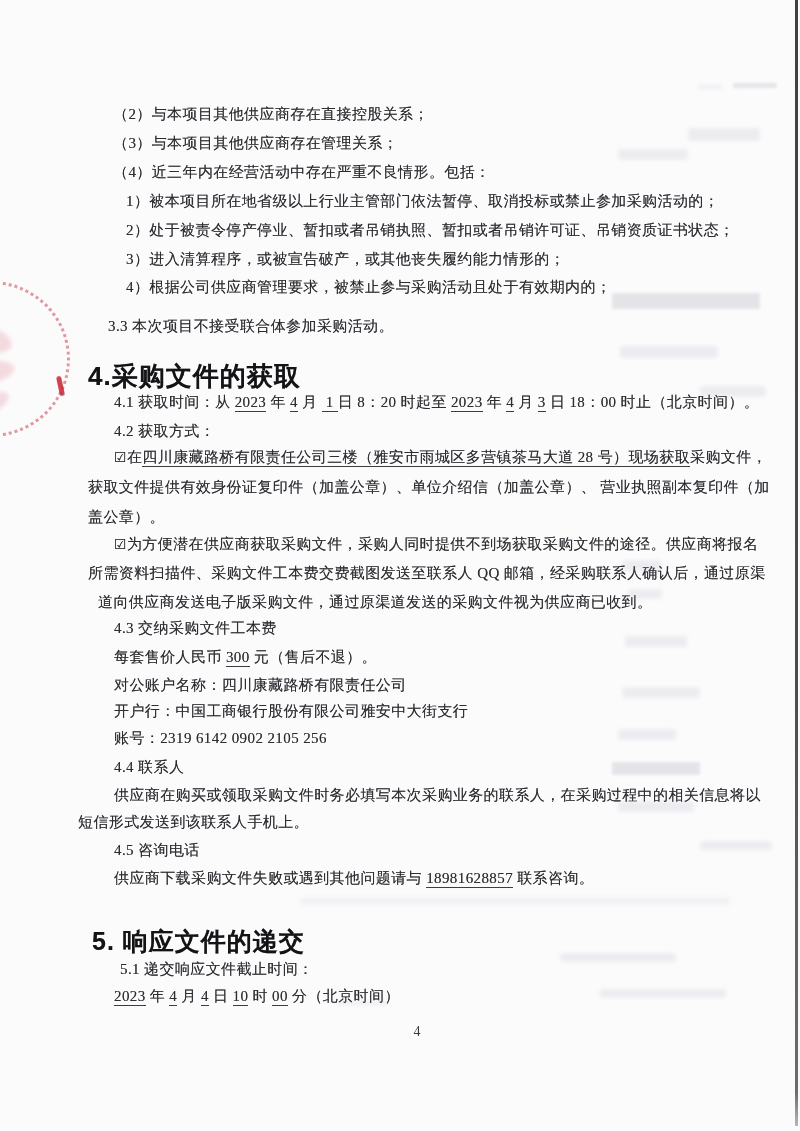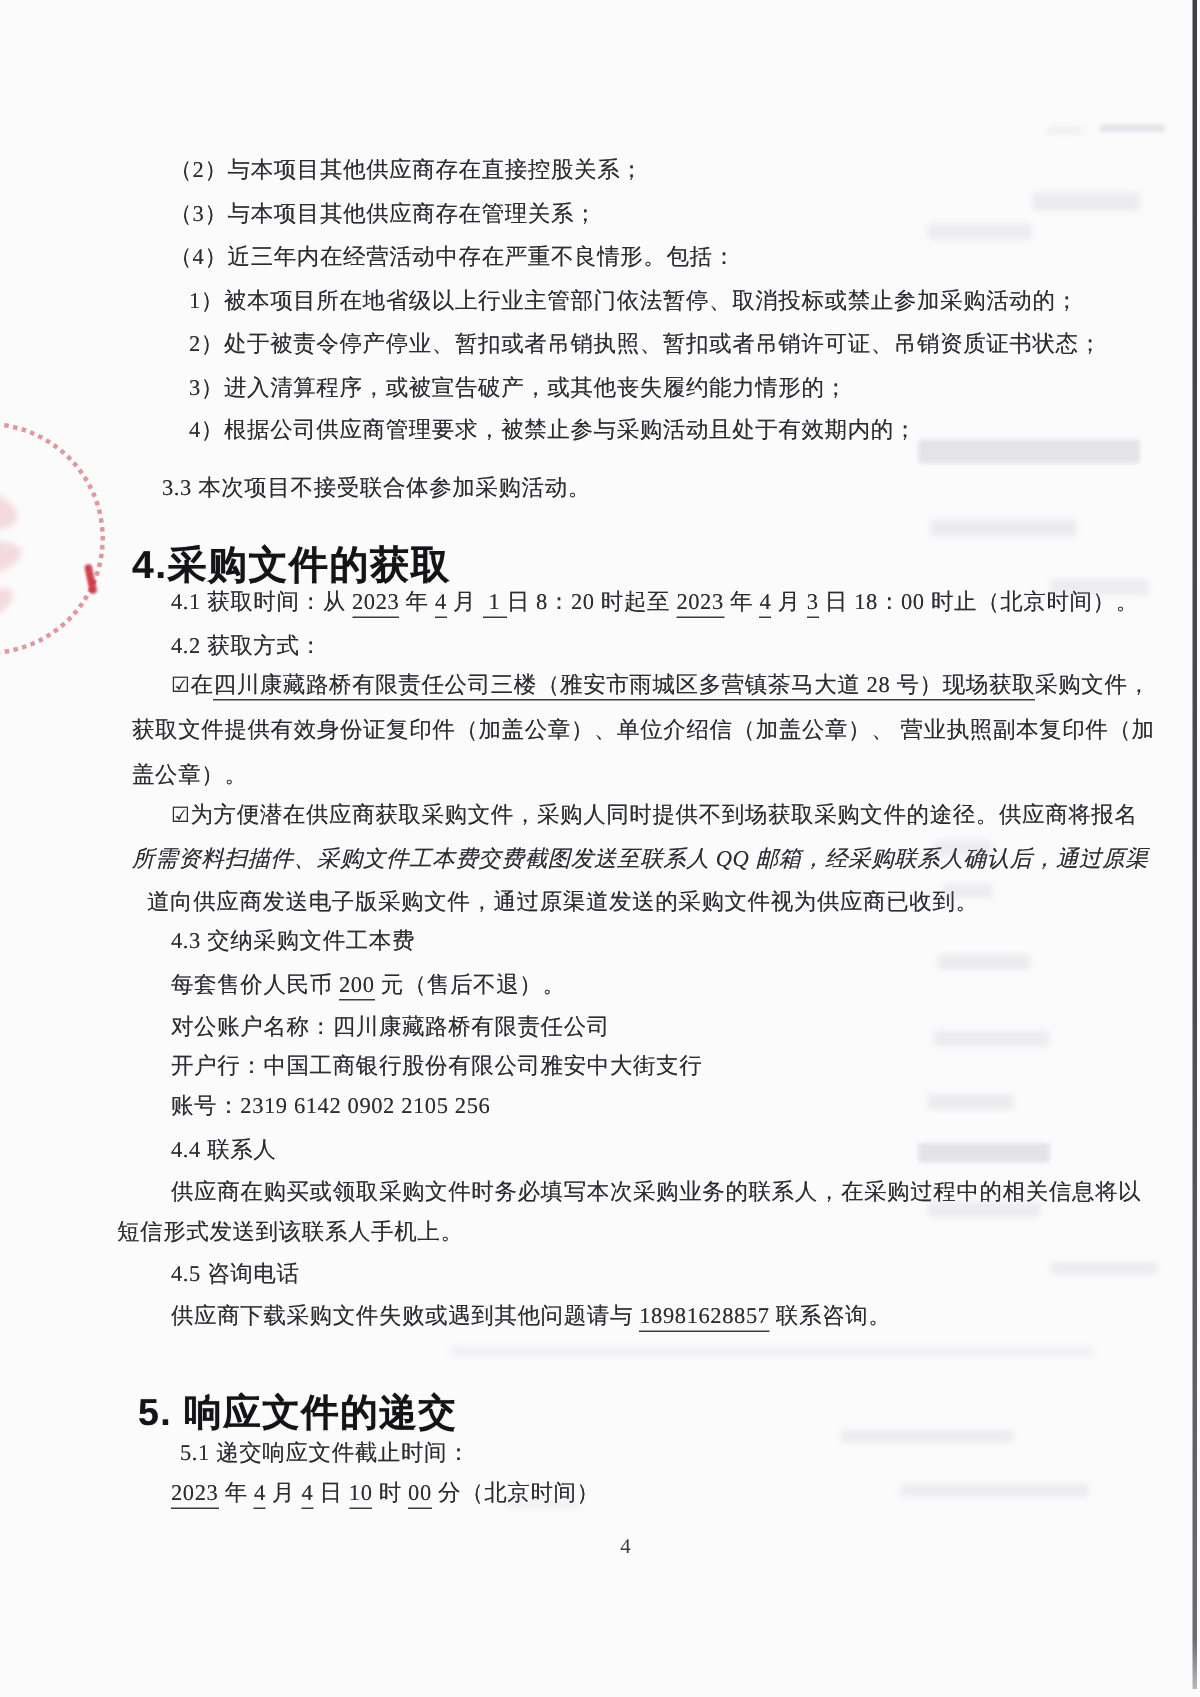--- a/index.html
+++ b/index.html
@@ -79,25 +79,25 @@
 
   <div class="line" style="left:114px;top:392px;"><span>4.1 获取时间：从 </span><span class="u">2023</span><span> 年 </span><span class="u">4</span><span> 月 </span><span class="u"> 1 </span><span>日 8：20 时起至 </span><span class="u">2023</span><span> 年 </span><span class="u">4</span><span> 月 </span><span class="u">3</span><span> 日 18：00 时止（北京时间）。</span></div>
 
   <div class="line" style="left:114px;top:421px;">4.2 获取方式：</div>
 
   <div class="line" style="left:114px;top:447px;"><span class="checkbox">☑</span><span>在</span><span class="u">四川康藏路桥有限责任公司三楼（雅安市雨城区多营镇茶马大道 28 号）现场获取</span><span>采购文件，</span></div>
   <div class="line" style="left:88px;top:477px;">获取文件提供有效身份证复印件（加盖公章）、单位介绍信（加盖公章）、 营业执照副本复印件（加</div>
   <div class="line" style="left:88px;top:507px;">盖公章）。</div>
 
   <div class="line" style="left:114px;top:534px;"><span class="checkbox">☑</span><span>为方便潜在供应商获取采购文件，采购人同时提供不到场获取采购文件的途径。供应商将报名</span></div>
-  <div class="line" style="left:88px;top:563px;font-style:italic;">所需资料扫描件、采购文件工本费交费截图发送至联系人 QQ 邮箱，经采购联系人确认后，通过原渠</div>
+  <div class="line" style="left:88px;top:563px;">所需资料扫描件、采购文件工本费交费截图发送至联系人 QQ 邮箱，经采购联系人确认后，通过原渠</div>
   <div class="line" style="left:88px;top:592px;margin-left:10px;">道向供应商发送电子版采购文件，通过原渠道发送的采购文件视为供应商已收到。</div>
 
   <div class="line" style="left:114px;top:618px;">4.3 交纳采购文件工本费</div>
-  <div class="line" style="left:114px;top:647px;"><span>每套售价人民币 </span><span class="u">200</span><span> 元（售后不退）。</span></div>
+  <div class="line" style="left:114px;top:647px;"><span>每套售价人民币 </span><span class="u">300</span><span> 元（售后不退）。</span></div>
   <div class="line" style="left:114px;top:675px;">对公账户名称：四川康藏路桥有限责任公司</div>
   <div class="line" style="left:114px;top:701px;">开户行：中国工商银行股份有限公司雅安中大街支行</div>
   <div class="line" style="left:114px;top:728px;">账号：2319 6142 0902 2105 256</div>
 
   <div class="line" style="left:114px;top:757px;">4.4 联系人</div>
   <div class="line" style="left:114px;top:785px;">供应商在购买或领取采购文件时务必填写本次采购业务的联系人，在采购过程中的相关信息将以</div>
   <div class="line" style="left:78px;top:812px;">短信形式发送到该联系人手机上。</div>
 
   <div class="line" style="left:114px;top:840px;">4.5 咨询电话</div>
   <div class="line" style="left:114px;top:868px;"><span>供应商下载采购文件失败或遇到其他问题请与 </span><span class="u">18981628857</span><span> 联系咨询。</span></div>

